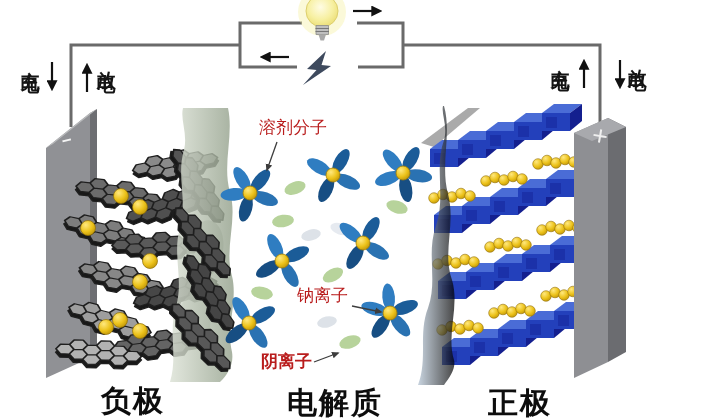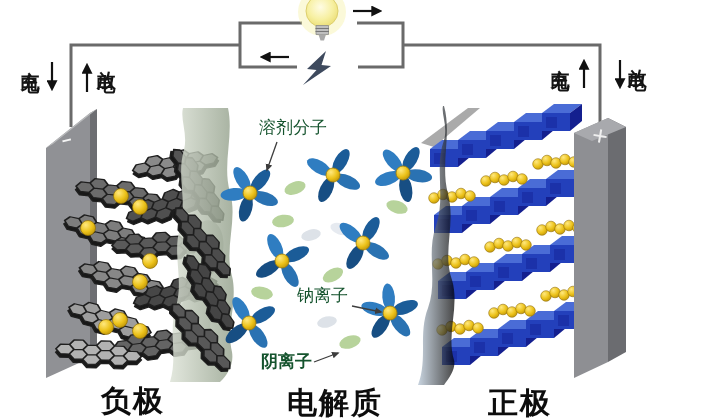--- a/index.html
+++ b/index.html
@@ -2,21 +2,21 @@
 <html><head>
 <meta charset="utf-8">
 <style>
   html,body{margin:0;padding:0;background:#fff;}
   .stage{position:relative;width:703px;height:419px;background:#ffffff;overflow:hidden;
          font-family:"Liberation Sans","DejaVu Sans",sans-serif;}
   .stage svg{position:absolute;left:0;top:0;}
   .lbl{position:absolute;color:#1a1a1a;white-space:nowrap;}
   .vl{position:absolute;writing-mode:vertical-rl;text-orientation:upright;
       font-size:19px;font-weight:600;color:#141414;letter-spacing:2px;line-height:1;}
-  .ann{font-size:17px;font-weight:500;color:#14532d;}
+  .ann{font-size:17px;font-weight:500;color:#b91c1c;}
   .big{font-size:30px;font-weight:800;color:#0d0d0d;letter-spacing:2px;}
   .sign-neg{font-size:17px;font-weight:900;color:#f5f5f5;transform:rotate(-14deg);}
   .sign-pos{font-size:27px;font-weight:400;color:#efefef;transform:rotate(10deg);}
 </style>
 </head>
 <body>
 
 <div class="stage">
   <svg id="art" width="703" height="419" viewBox="0 0 703 419">
     <defs>

